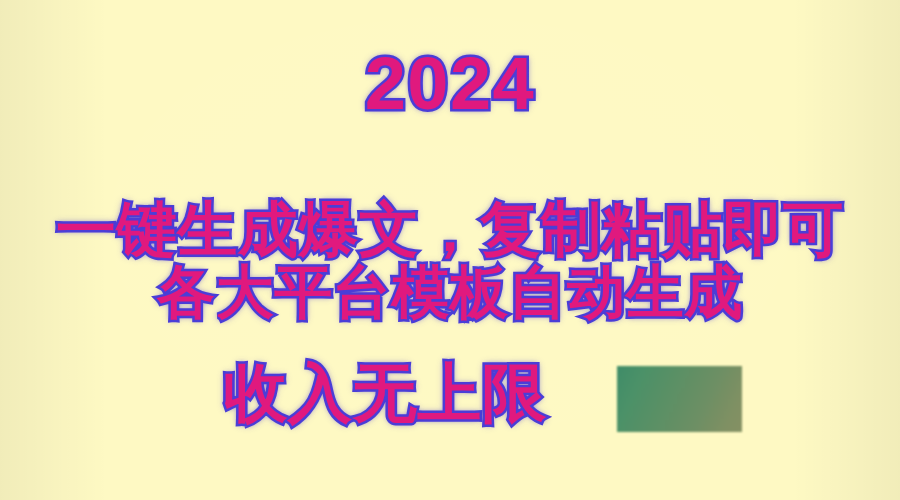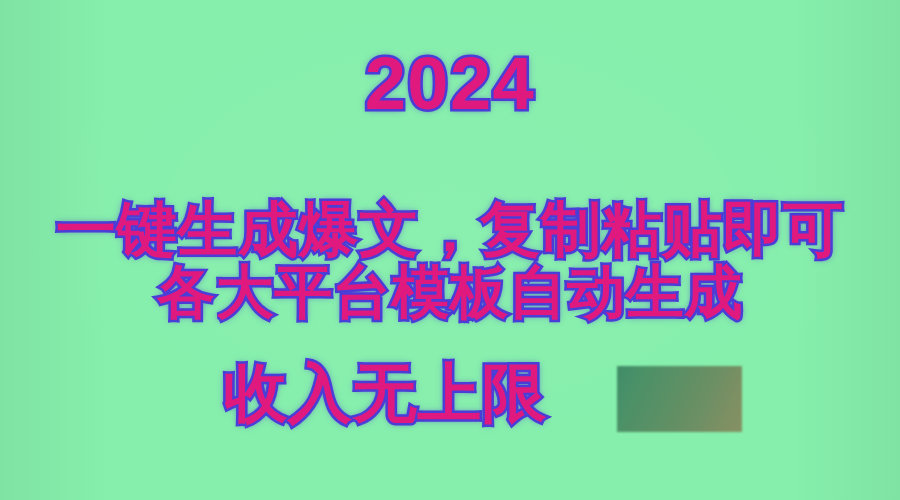--- a/index.html
+++ b/index.html
@@ -7,21 +7,21 @@
     margin: 0;
     padding: 0;
     background: #2a8a68;
   }
 
   .banner {
     position: relative;
     width: 900px;
     height: 500px;
     overflow: hidden;
-    background: #86efac;
+    background: #fef9c3;
     font-family: "Liberation Sans", "DejaVu Sans", sans-serif;
     -webkit-font-smoothing: none;
   }
 
   
   .banner::after {
     content: "";
     position: absolute;
     inset: 0;
     pointer-events: none;

